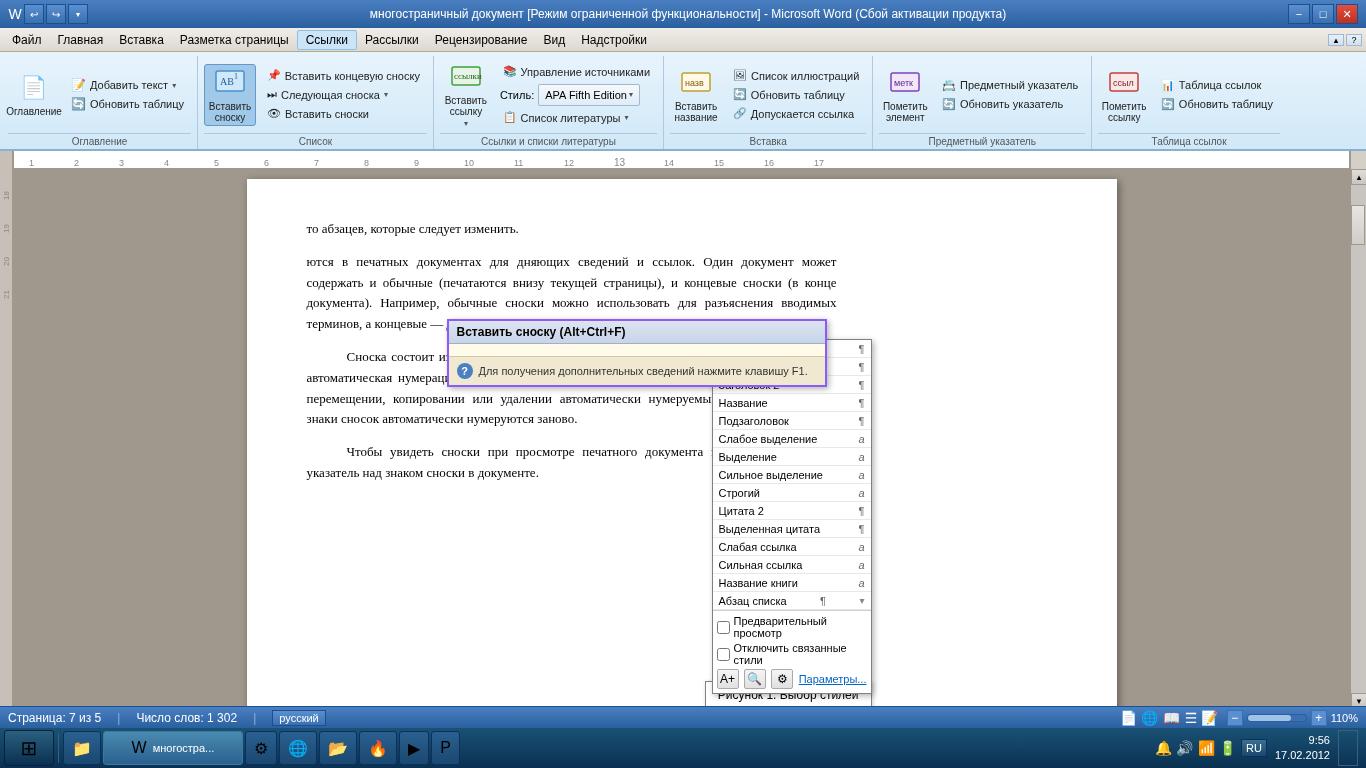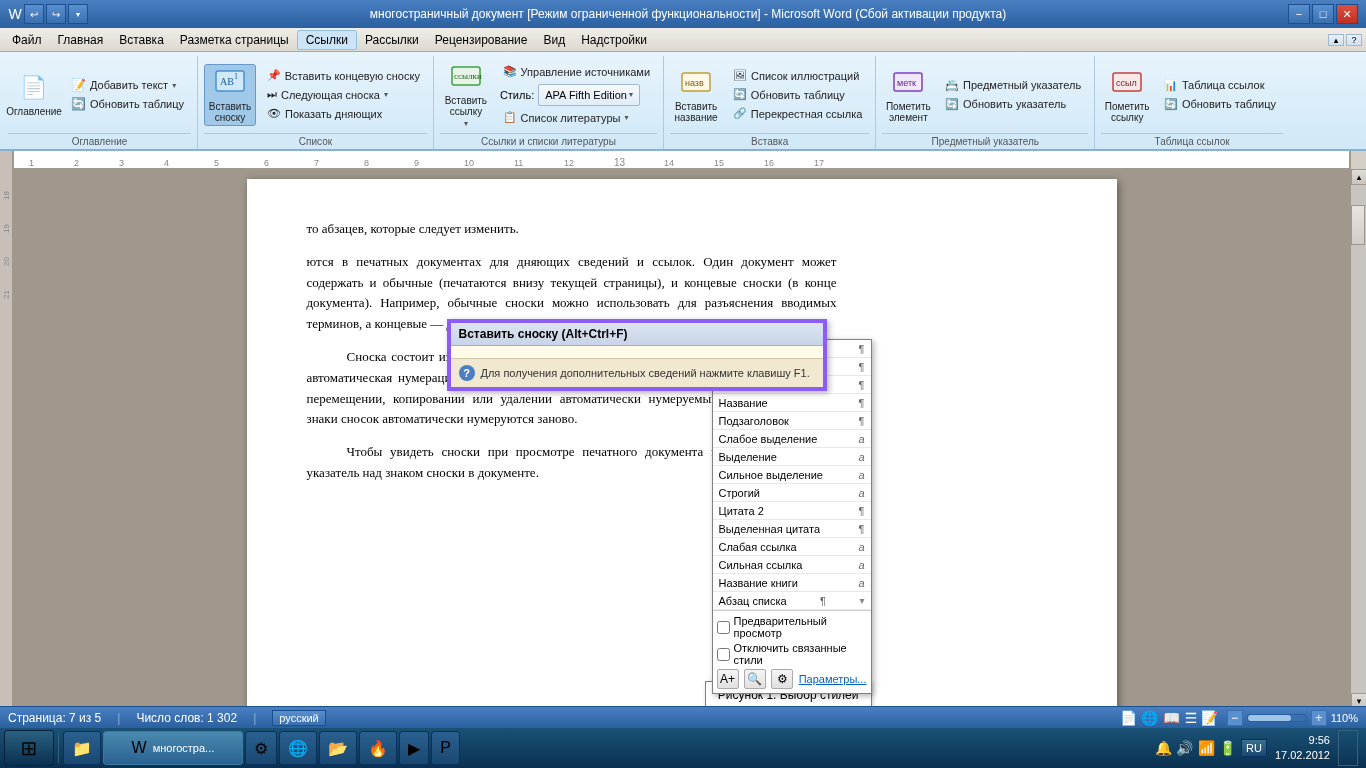--- a/index.html
+++ b/index.html
@@ -194,21 +194,21 @@
     }
     .doc-para { margin-bottom: 12px; }
     .doc-para-indent { text-indent: 40px; }
 
     
     .tooltip-popup {
       position: absolute;
       top: 140px;
       left: 200px;
       background: #fffbe8;
-      border: 4px solid #8b5cf6;
+      border: 2px solid #8b5cf6;
       box-shadow: 2px 2px 6px rgba(0,0,0,0.3);
       width: 380px;
       z-index: 100;
       font-size: 12px;
     }
     .tooltip-header {
       background: linear-gradient(to bottom, #dce4f0, #c8d4e8);
       padding: 4px 8px;
       font-weight: bold;
       font-size: 12px;
@@ -560,21 +560,21 @@
             <span>📌</span>
             <span>Вставить концевую сноску</span>
           </div>
           <div class="ribbon-btn-small">
             <span>⏭</span>
             <span>Следующая сноска</span>
             <span class="caret">▾</span>
           </div>
           <div class="ribbon-btn-small">
             <span>👁</span>
-            <span>Показать дняющих</span>
+            <span>Вставить сноски</span>
           </div>
         </div>
       </div>
       <div class="ribbon-group-label">Список</div>
     </div>
 
     <div class="ribbon-group grp-ssel">
       <div class="ribbon-group-inner">
         <div class="ribbon-btn-large">
           <div class="ribbon-icon-large">
@@ -623,21 +623,21 @@
           <div class="ribbon-btn-small">
             <span>🖼</span>
             <span>Список иллюстраций</span>
           </div>
           <div class="ribbon-btn-small">
             <span>🔄</span>
             <span>Обновить таблицу</span>
           </div>
           <div class="ribbon-btn-small">
             <span>🔗</span>
-            <span>Перекрестная ссылка</span>
+            <span>Допускается ссылка</span>
           </div>
         </div>
       </div>
       <div class="ribbon-group-label">Вставка</div>
     </div>
 
     <div class="ribbon-group grp-pred">
       <div class="ribbon-group-inner">
         <div class="ribbon-btn-large">
           <div class="ribbon-icon-large">

